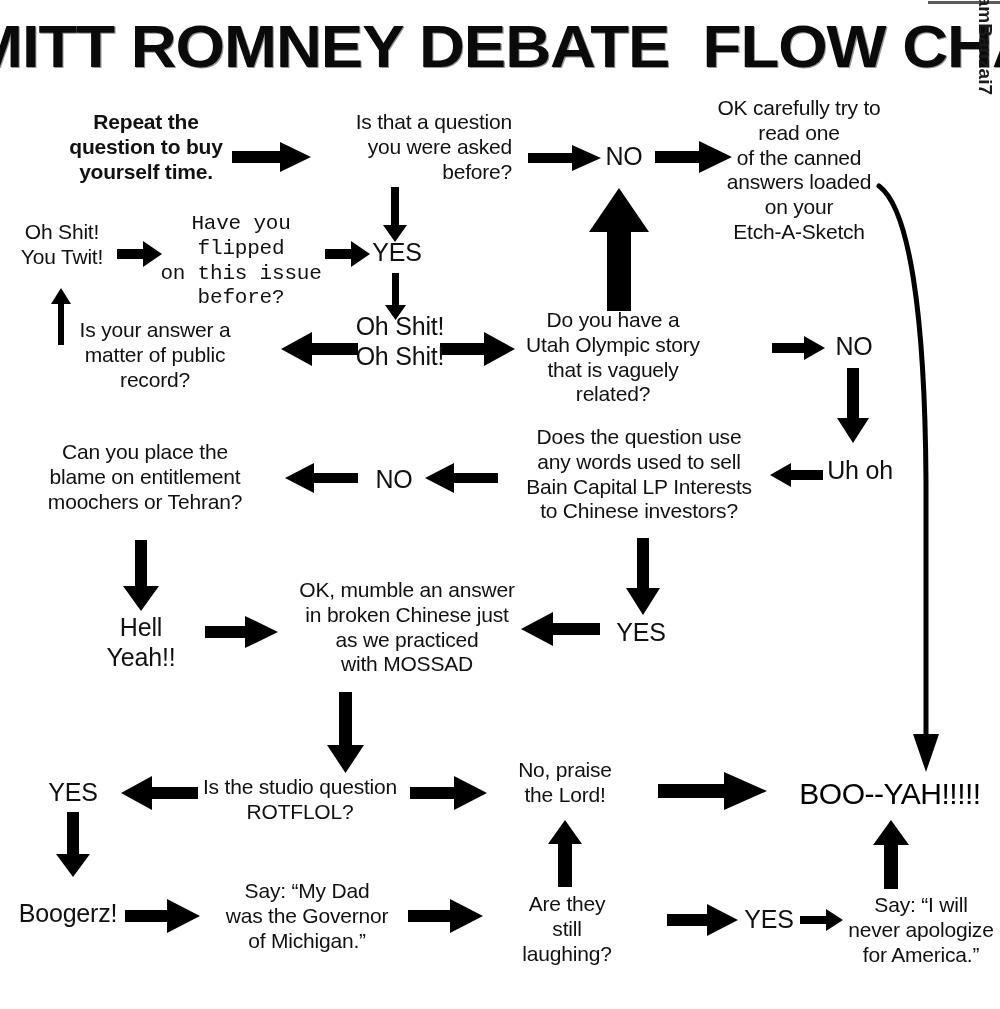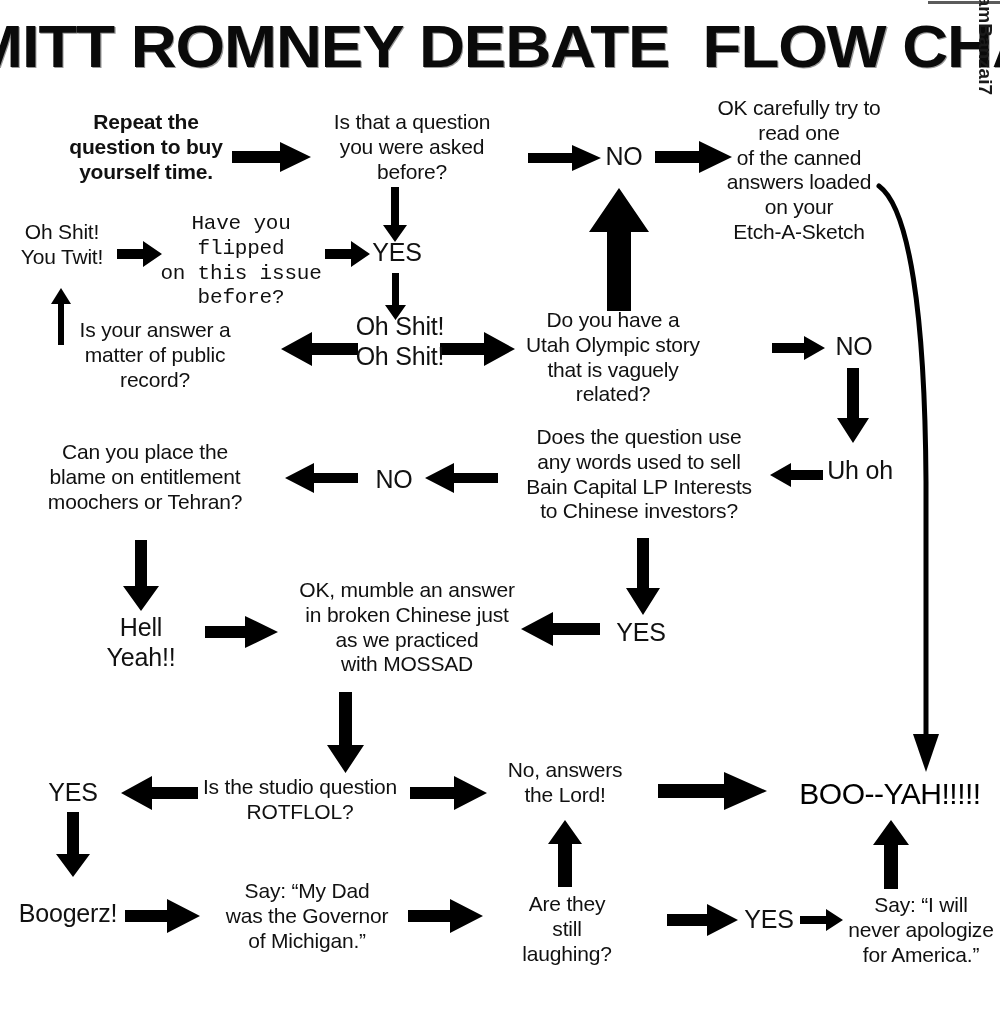--- a/index.html
+++ b/index.html
@@ -273,21 +273,21 @@
   <div class="arrow" style="left:875px; top:182px;">
     <svg width="80" height="600" viewBox="0 0 80 600">
       <path d="M4 4 C 34 26, 50 130, 51 300 C 51.6 420, 51 490, 51 555" stroke="#000" stroke-width="5" fill="none" stroke-linecap="round"></path>
       <path d="M51 590 L38 552 H64 Z" fill="#000"></path>
     </svg>
   </div>
 
   <div class="node" style="left:56px;  top:110px; width:180px;font-weight:bold;">Repeat the
 question to buy
 yourself time.</div>
-  <div class="node" style="left:312px; top:110px; width:200px;">Is that a question
+  <div class="node" style="left:312px; top:110px; width:200px;text-align:right;">Is that a question
 you were asked
 before?</div>
   <div class="node big" style="left:594px; top:142px; width:60px;">NO</div>
   <div class="node" style="left:708px; top:96px;  width:182px;">OK carefully try to
 read one
 of  the canned
 answers loaded
 on your
 Etch-A-Sketch</div>
 
@@ -325,21 +325,21 @@
 Yeah!!</div>
 
   <div class="node" style="left:290px; top:578px; width:234px;">OK, mumble an answer
 in broken Chinese just
 as we practiced
 with MOSSAD</div>
   <div class="node big" style="left:611px; top:618px; width:60px;">YES</div>
 
   <div class="node" style="left:190px; top:775px; width:220px;">Is the studio question
 ROTFLOL?</div>
-  <div class="node" style="left:500px; top:758px; width:130px;">No, answers
+  <div class="node" style="left:500px; top:758px; width:130px;">No, praise
 the Lord!</div>
 
   <div class="booyah" style="left:790px; top:777px; width:200px;">BOO--YAH!!!!!</div>
 
   <div class="node big" style="left:12px;  top:899px; width:112px;">Boogerz!</div>
   <div class="node" style="left:212px; top:879px; width:190px;">Say: “My Dad
 was the Governor
 of Michigan.”</div>
   <div class="node" style="left:512px; top:892px; width:110px;">Are they
 still

